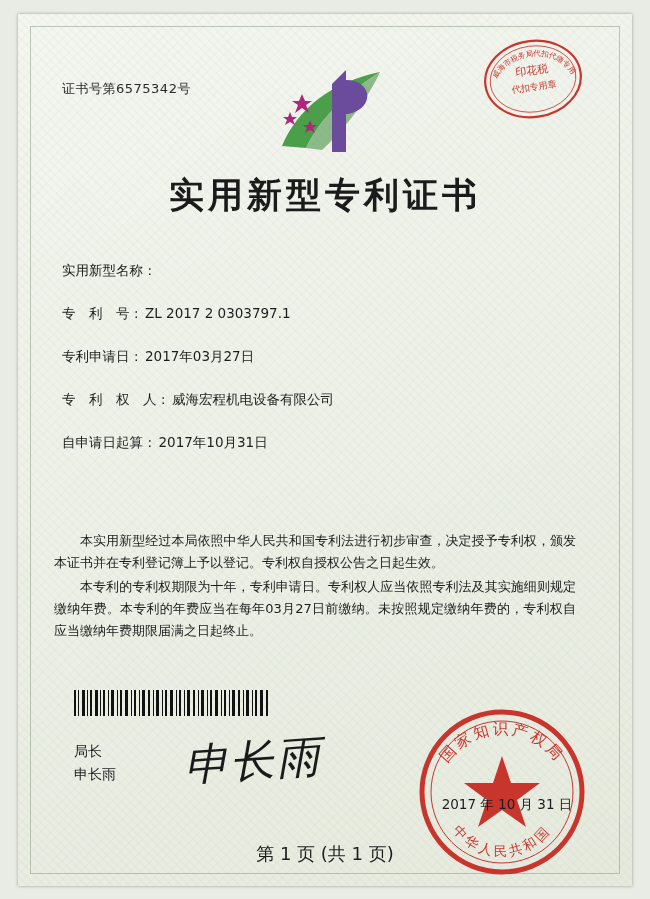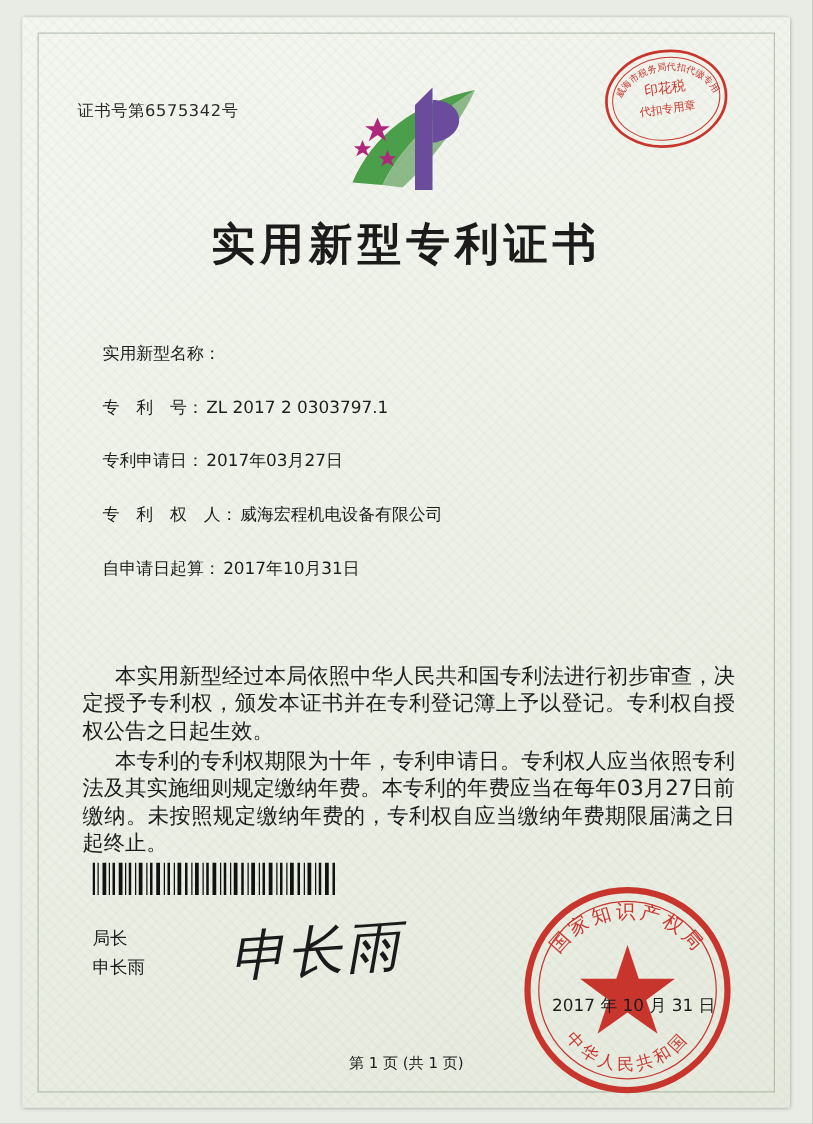--- a/index.html
+++ b/index.html
@@ -89,47 +89,46 @@
     font-size: 35px;
     font-weight: bold;
     letter-spacing: 4px;
     color: #1b1b1b;
     font-family: "DejaVu Sans", "Liberation Sans", sans-serif;
   }
 
   
   .fields {
     position: absolute;
-    left: 64px;
+    left: 44px;
     top: 248px;
     width: 520px;
-    margin-top: 12px;
   }
   .field-row {
     display: flex;
     align-items: baseline;
     margin-bottom: 25px;
     font-size: 13.5px;
     color: #1d1d1d;
   }
   .field-label {
     white-space: nowrap;
   }
   .field-value {
     white-space: nowrap;
     margin-left: 2px;
   }
 
   
   .body-text {
     position: absolute;
-    left: 48px;
+    left: 36px;
     top: 516px;
     width: 522px;
-    font-size: 17px;
+    font-size: 13px;
     line-height: 22px;
     color: #1d1d1d;
     text-align: justify;
   }
   .body-text p {
     margin: 0 0 2px 0;
     text-indent: 26px;
   }
 
   
@@ -179,21 +178,21 @@
     text-align: center;
     font-size: 13.5px;
     color: #1d1d1d;
   }
 
   .page-no {
     position: absolute;
     left: 0; right: 0;
     top: 828px;
     text-align: center;
-    font-size: 12px;
+    font-size: 18px;
     color: #1d1d1d;
   }
 </style>
 </head>
 <body>
 
 <div class="page">
   <div class="cert">
 
     <div class="border-frame"></div>

